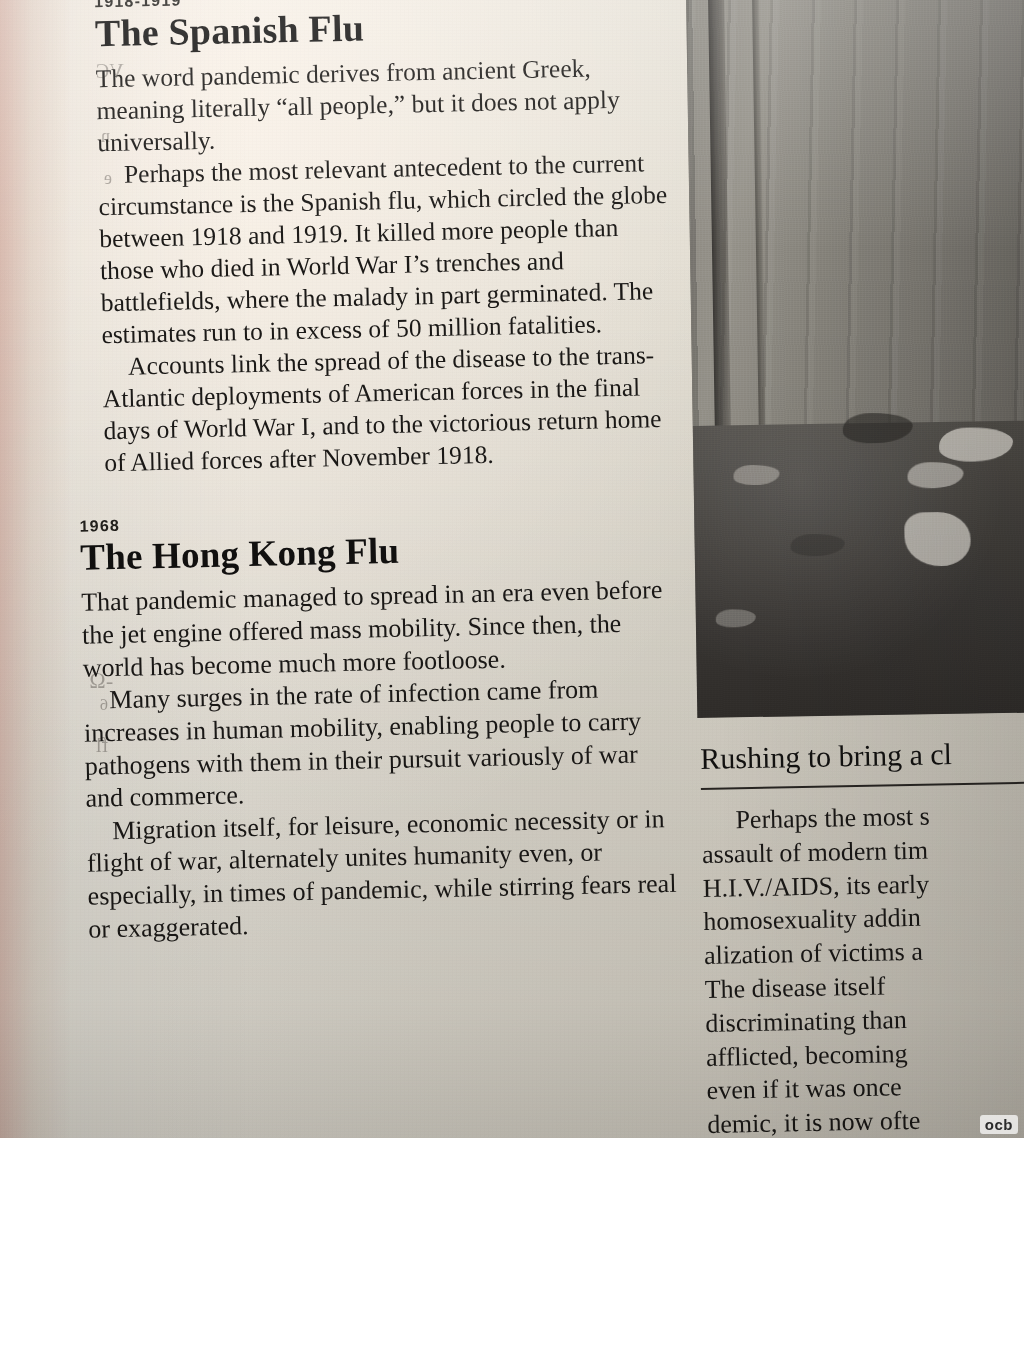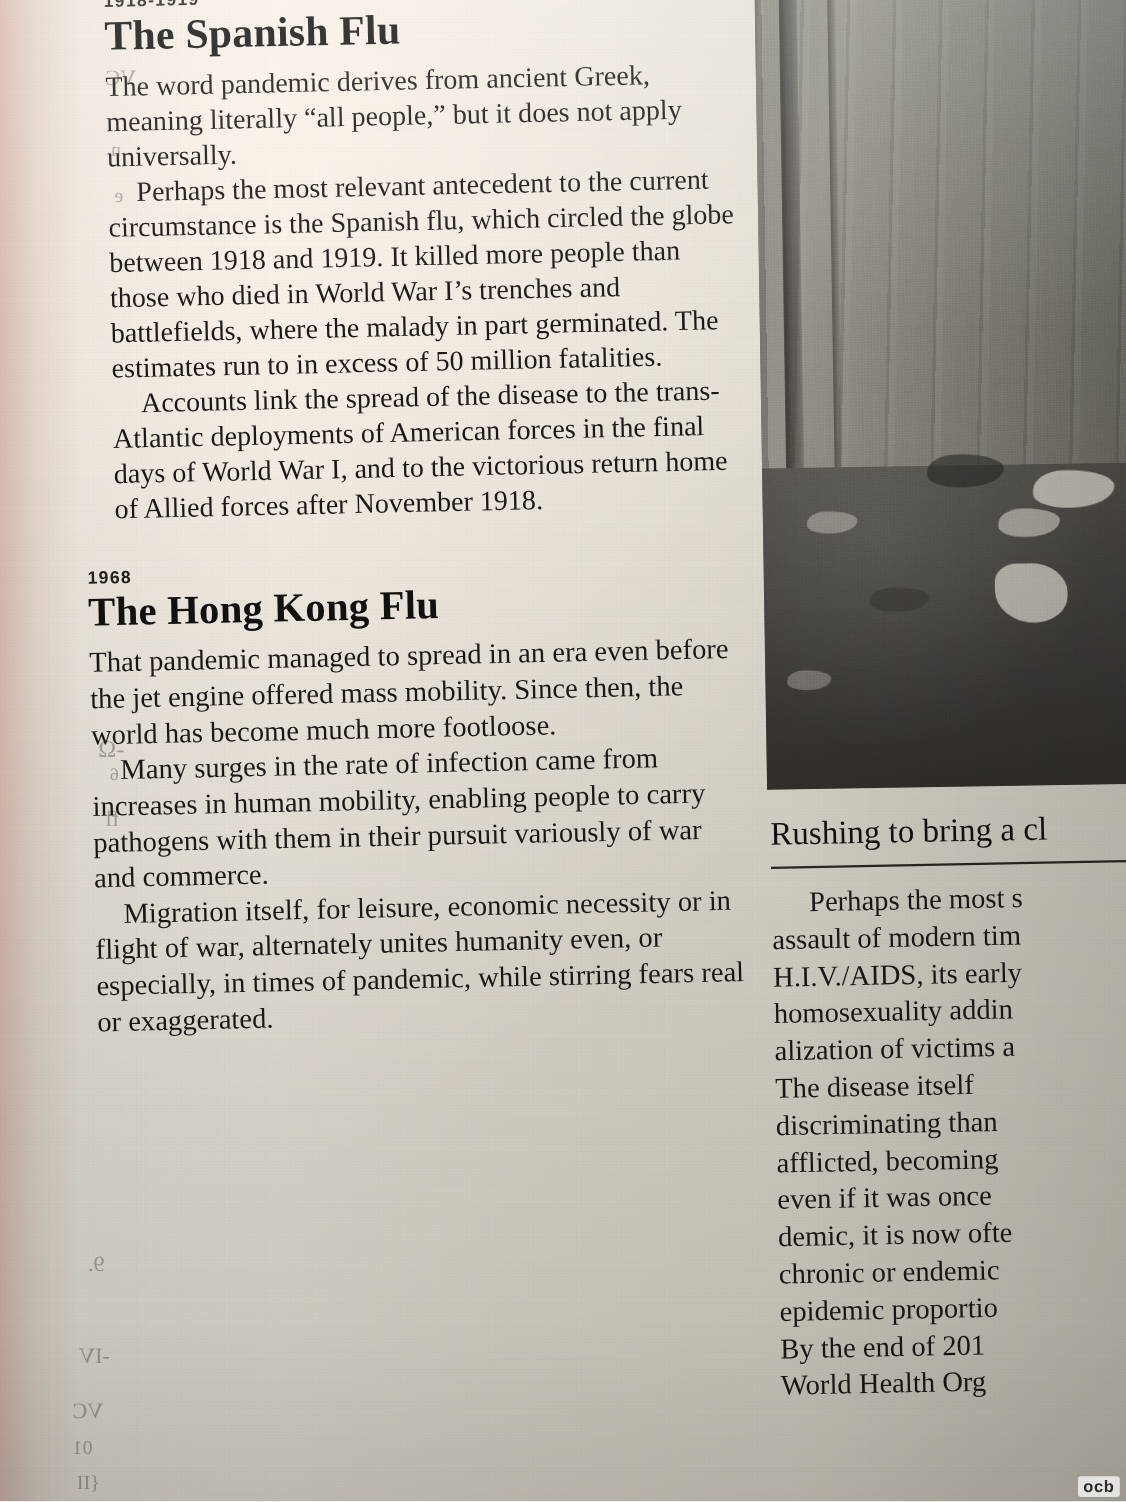--- a/index.html
+++ b/index.html
@@ -11,21 +11,21 @@
     width: 1024px;
     height: 1365px;
     overflow: hidden;
     font-family: "Liberation Serif", serif;
   }
 
   
   #page {
     position: relative;
     width: 1024px;
-    height: 1365px;
+    height: 1138px;
     background:
       radial-gradient(ellipse at 18% 8%, rgba(255,245,235,0.75) 0%, rgba(255,255,255,0) 55%),
       radial-gradient(ellipse at 90% 95%, rgba(214,208,196,0.55) 0%, rgba(255,255,255,0) 60%),
       linear-gradient(106deg, #e9e5dc 0%, #efece3 14%, #e6e2d8 38%, #dedacf 62%, #d5d1c6 84%, #c9c5ba 100%);
     overflow: hidden;
   }
   
   #grain {
     position: absolute;
     inset: 0;

